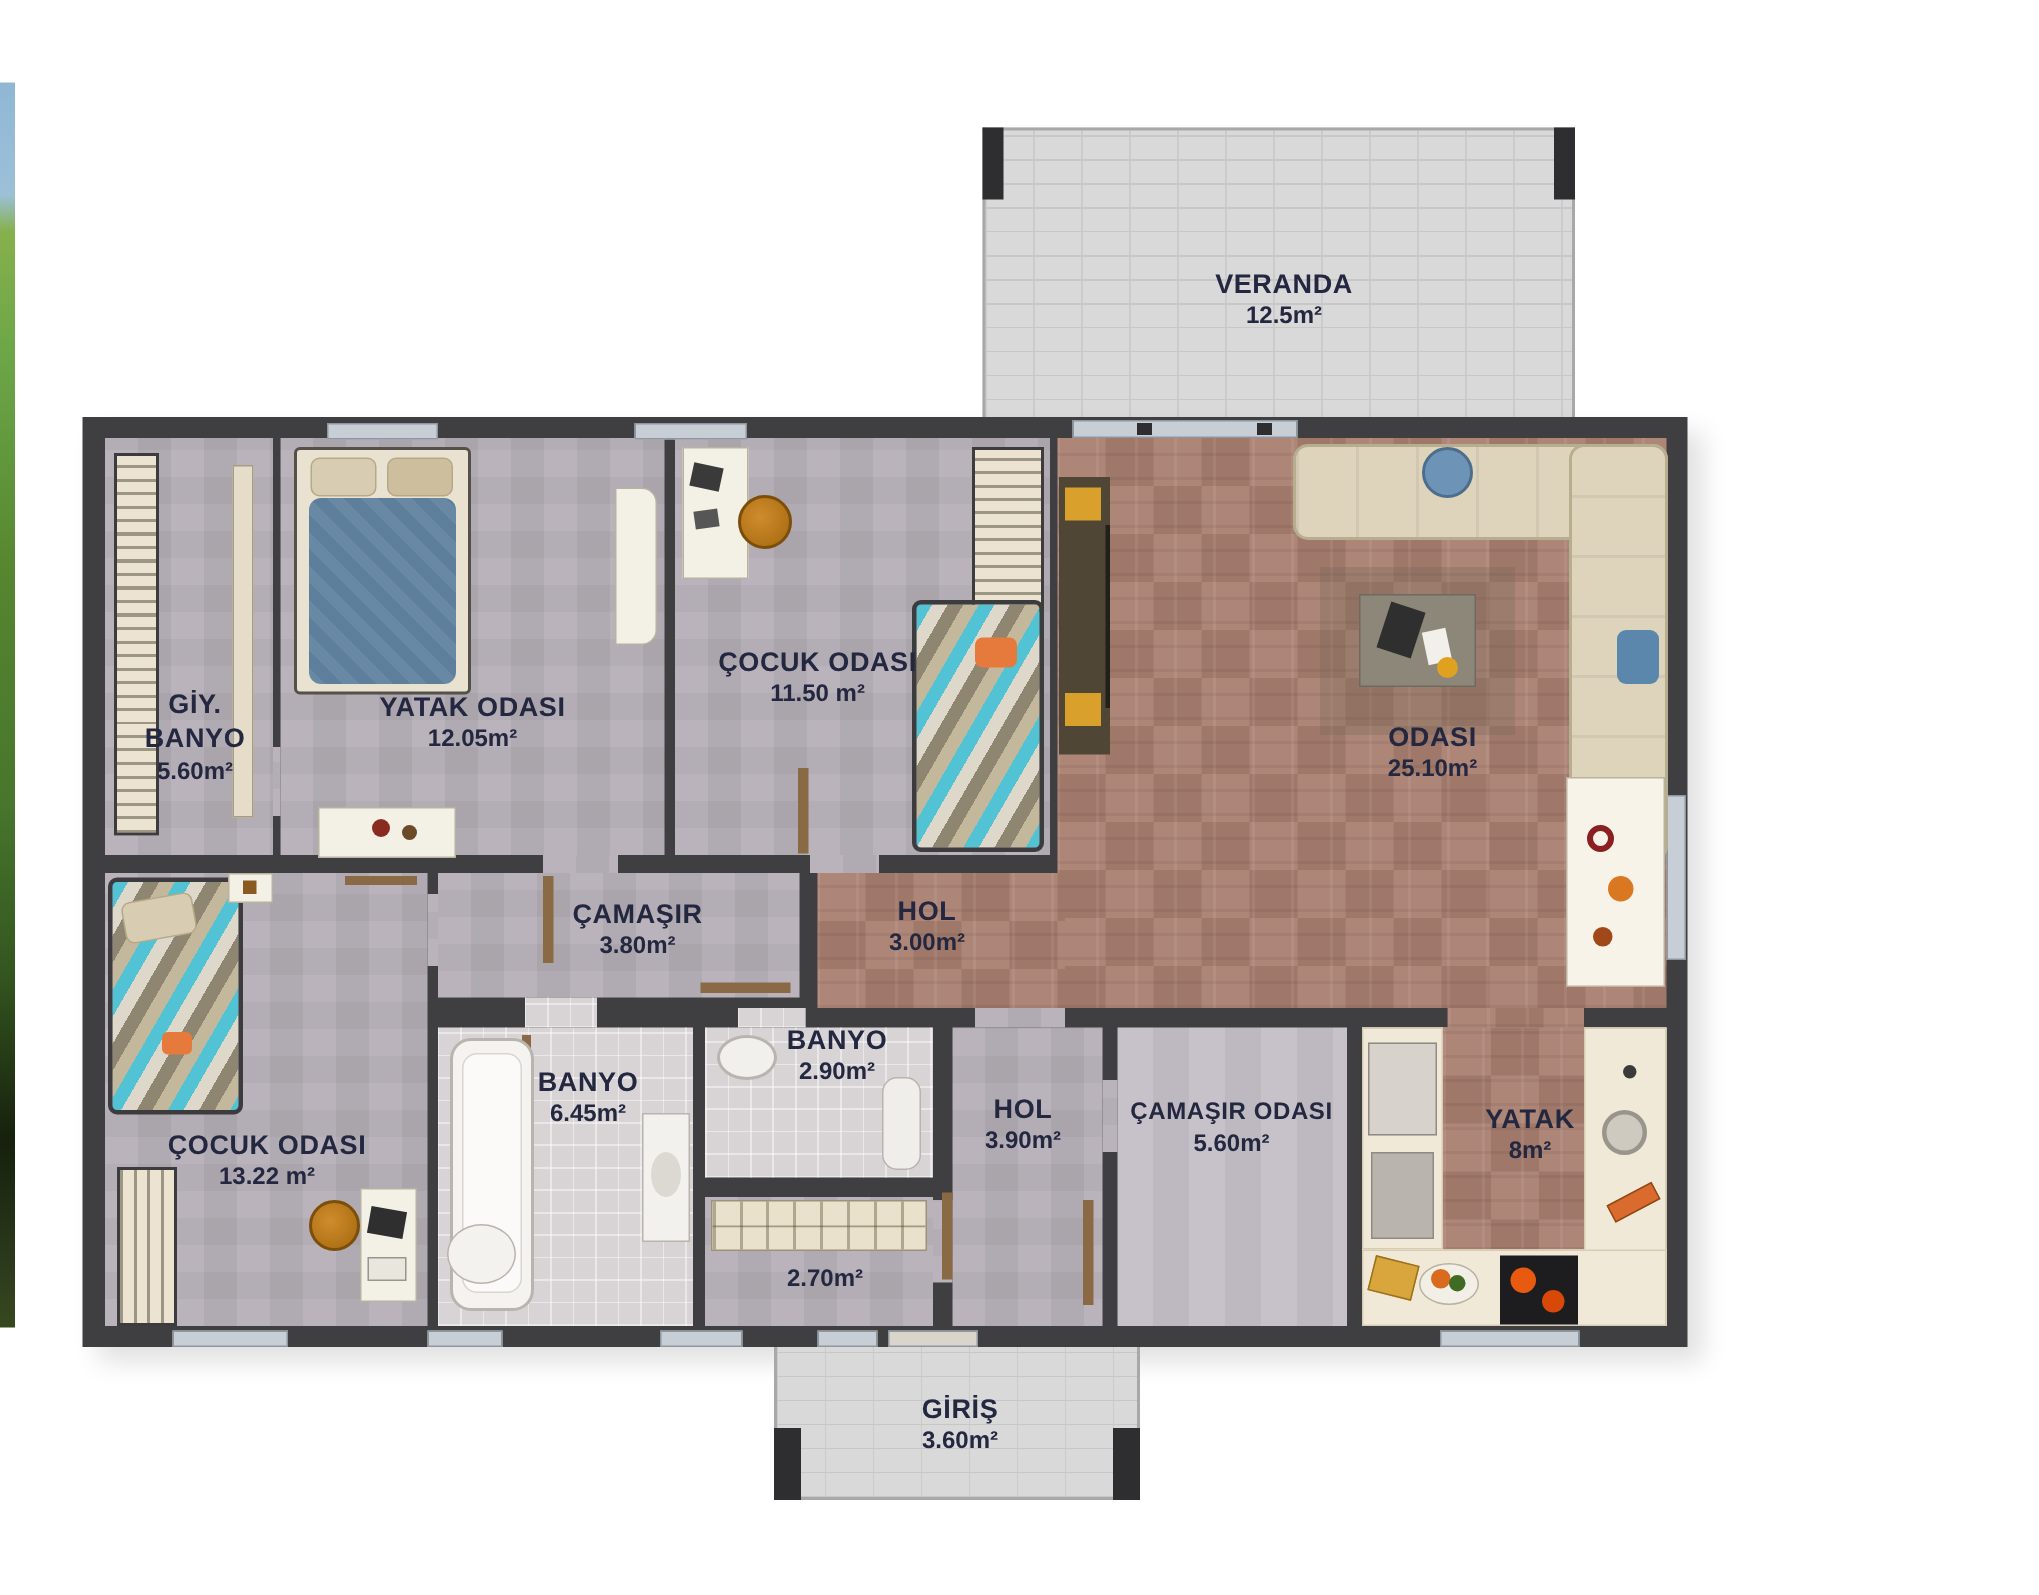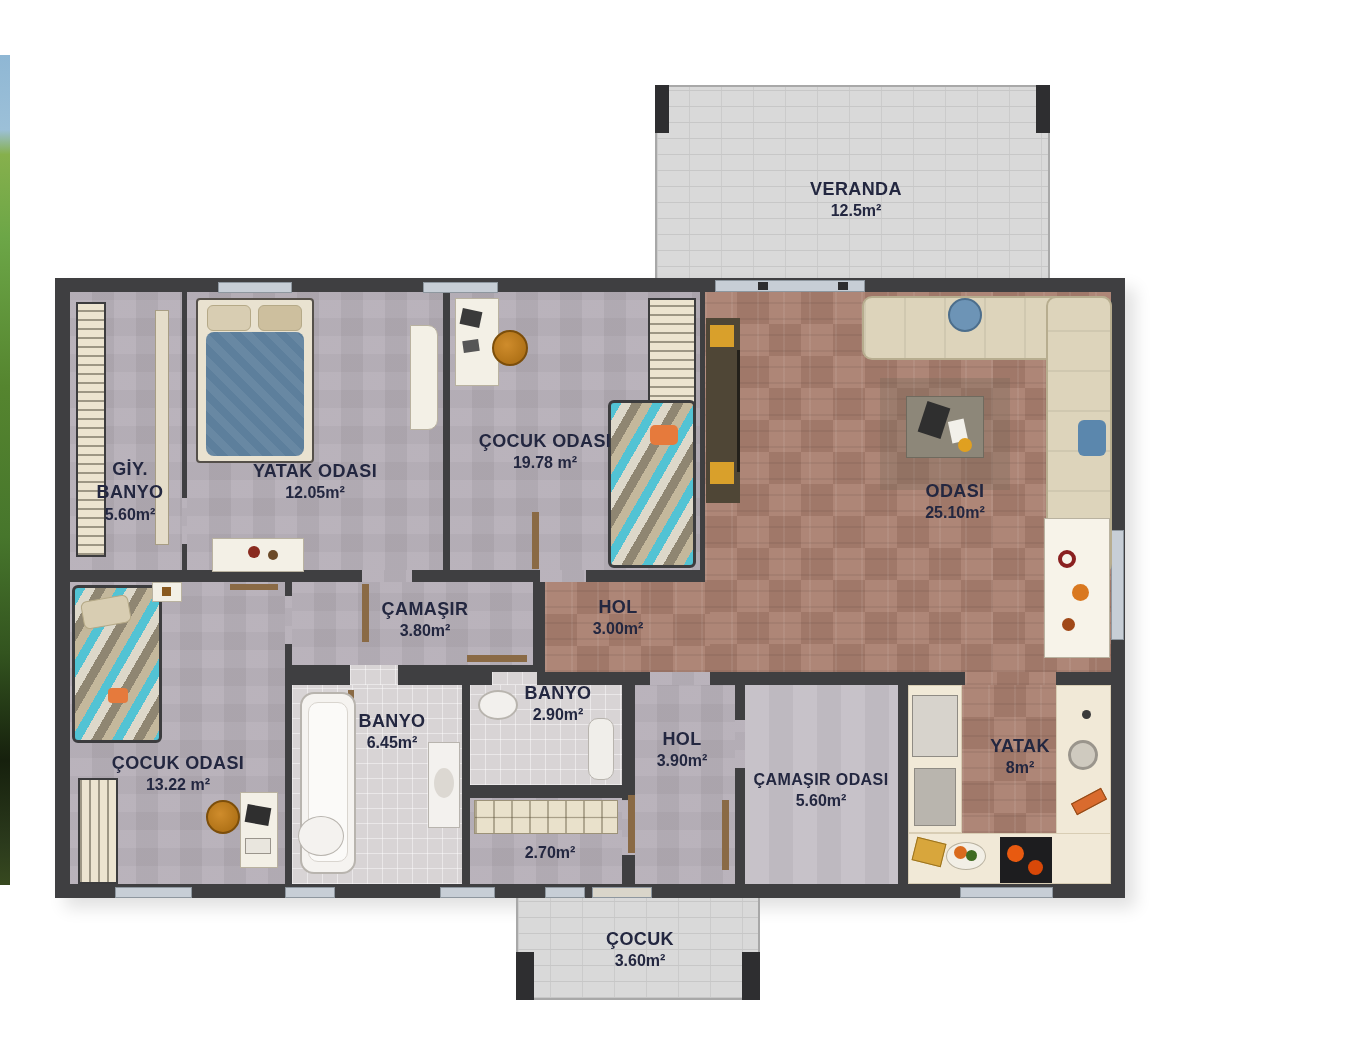--- a/index.html
+++ b/index.html
@@ -222,21 +222,21 @@
   <div class="label wrap" style="left:130px;top:458px;width:96px;">
     <div class="name">GİY. BANYO</div>
     <div class="area">5.60m²</div>
   </div>
   <div class="label" style="left:315px;top:460px;">
     <div class="name">YATAK ODASI</div>
     <div class="area">12.05m²</div>
   </div>
   <div class="label" style="left:545px;top:430px;">
     <div class="name">ÇOCUK ODASI</div>
-    <div class="area">19.78 m²</div>
+    <div class="area">11.50 m²</div>
   </div>
   <div class="label" style="left:955px;top:480px;">
     <div class="name">ODASI</div>
     <div class="area">25.10m²</div>
   </div>
   <div class="label" style="left:425px;top:598px;">
     <div class="name">ÇAMAŞIR</div>
     <div class="area">3.80m²</div>
   </div>
   <div class="label" style="left:618px;top:596px;">
@@ -252,29 +252,29 @@
     <div class="area">2.90m²</div>
   </div>
   <div class="label" style="left:178px;top:752px;">
     <div class="name">ÇOCUK ODASI</div>
     <div class="area">13.22 m²</div>
   </div>
   <div class="label" style="left:682px;top:728px;">
     <div class="name">HOL</div>
     <div class="area">3.90m²</div>
   </div>
-  <div class="label" style="left:821px;top:770px;font-size:15px;">
+  <div class="label" style="left:821px;top:732px;font-size:15px;">
     <div class="name" style="font-size:16px;">ÇAMAŞIR ODASI</div>
     <div class="area">5.60m²</div>
   </div>
   <div class="label" style="left:1020px;top:735px;">
     <div class="name">YATAK</div>
     <div class="area">8m²</div>
   </div>
   <div class="label" style="left:550px;top:843px;">
     <div class="area">2.70m²</div>
   </div>
   <div class="label" style="left:640px;top:928px;">
-    <div class="name">ÇOCUK</div>
+    <div class="name">GİRİŞ</div>
     <div class="area">3.60m²</div>
   </div>
 
 </div>
 
 </body></html>

